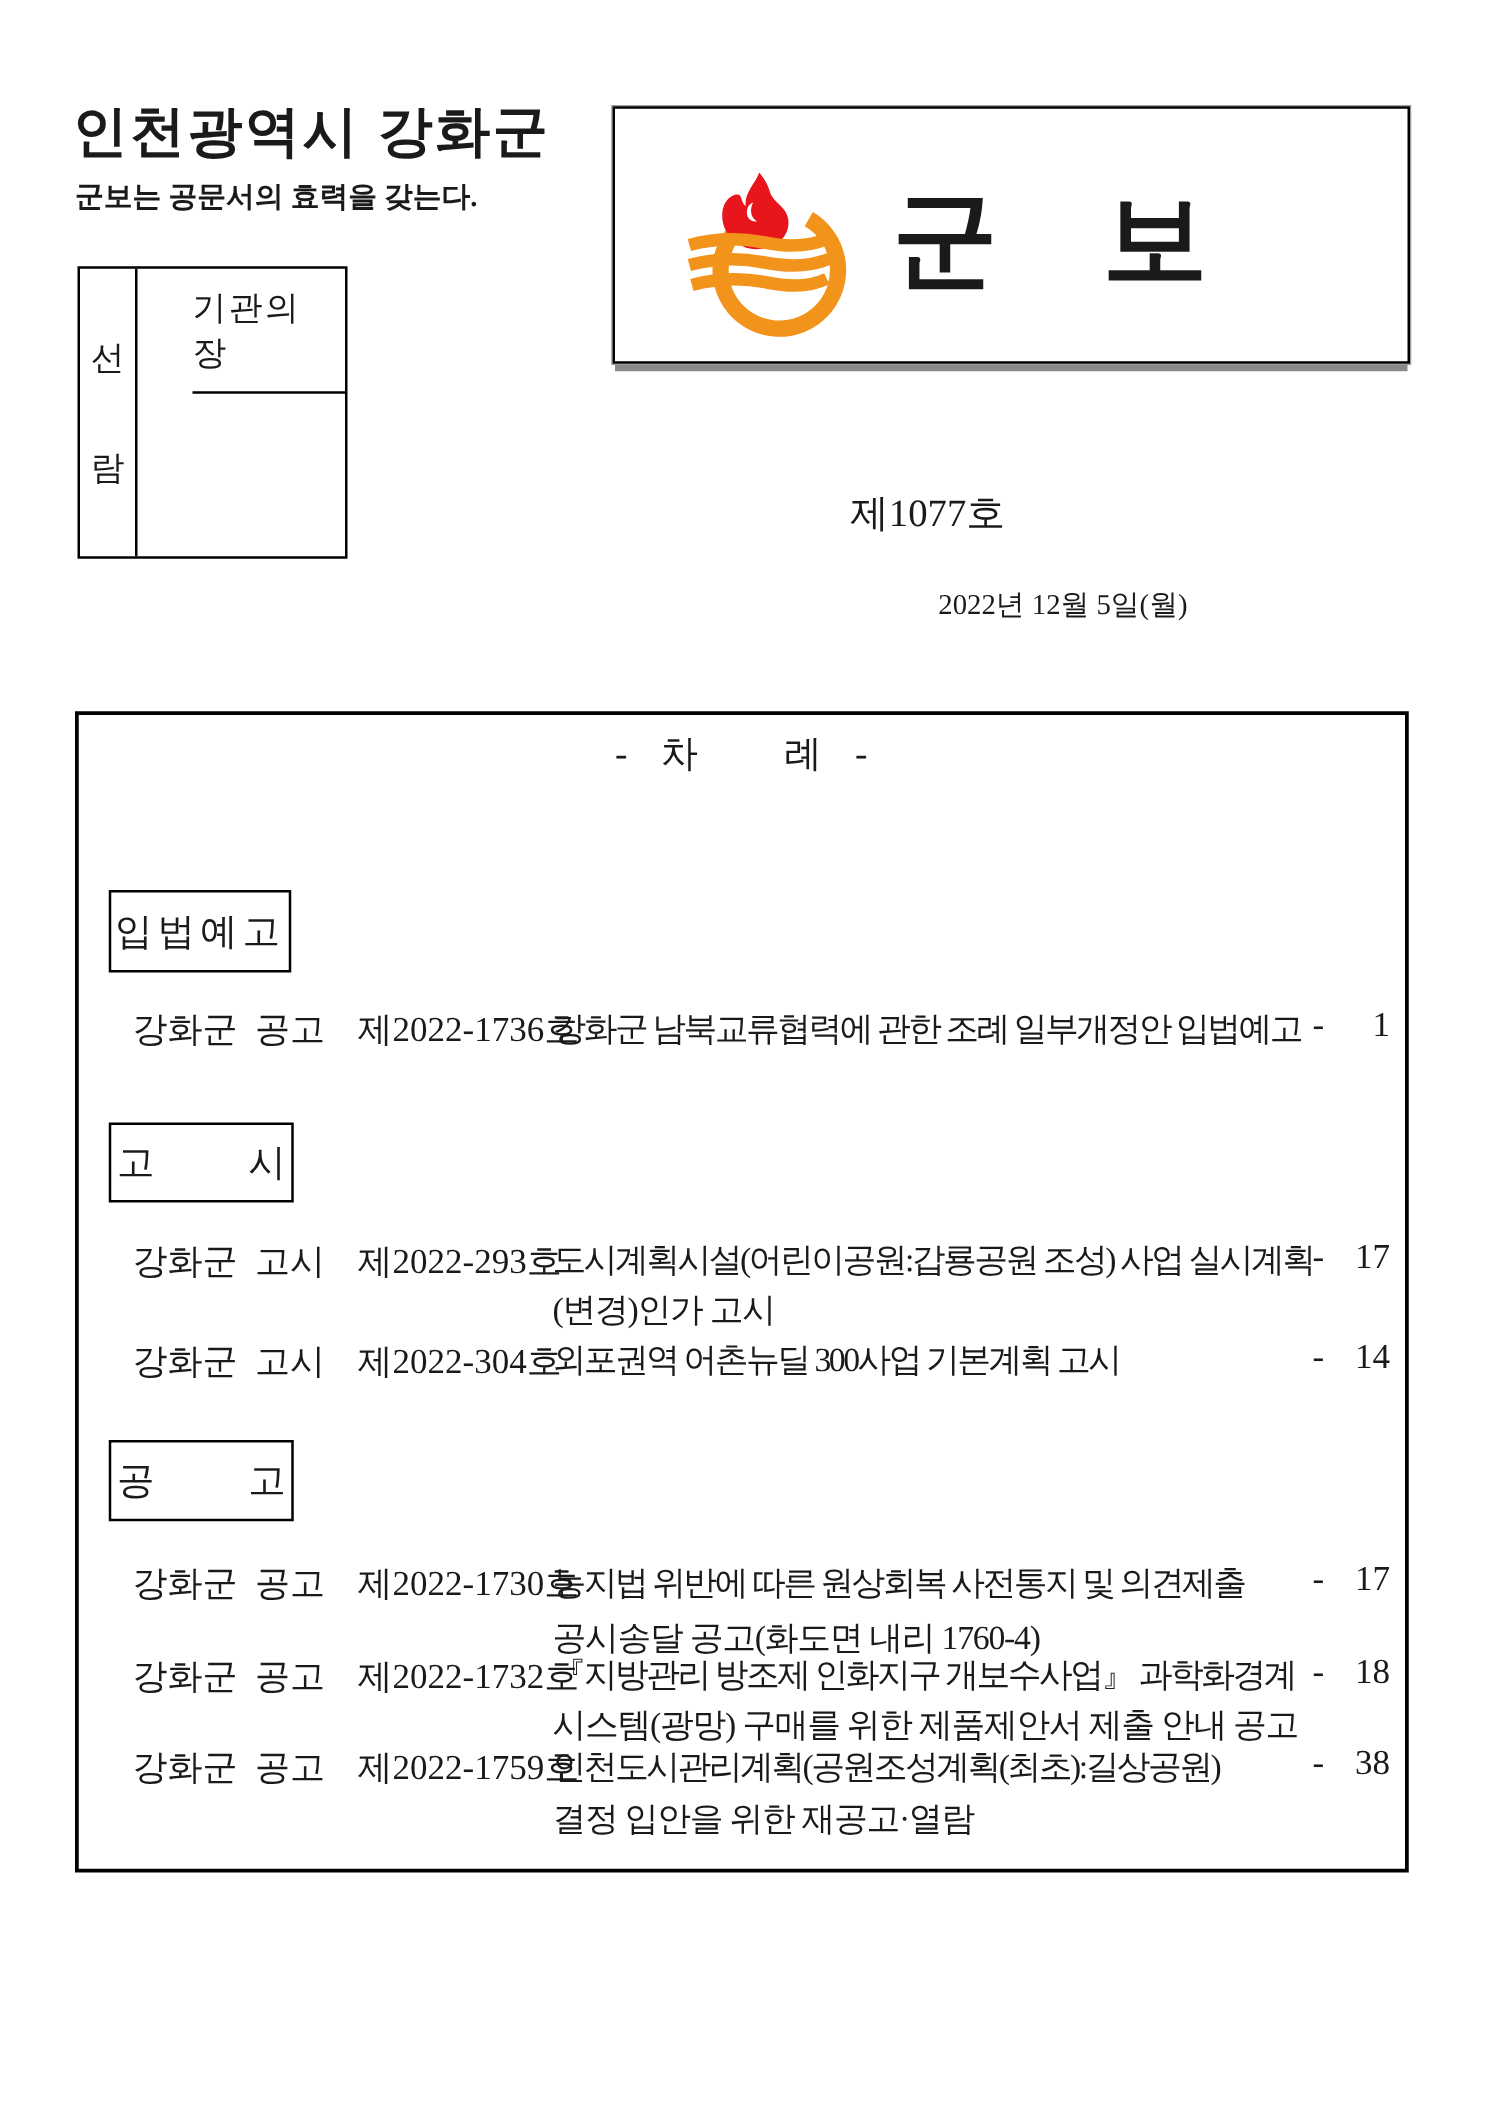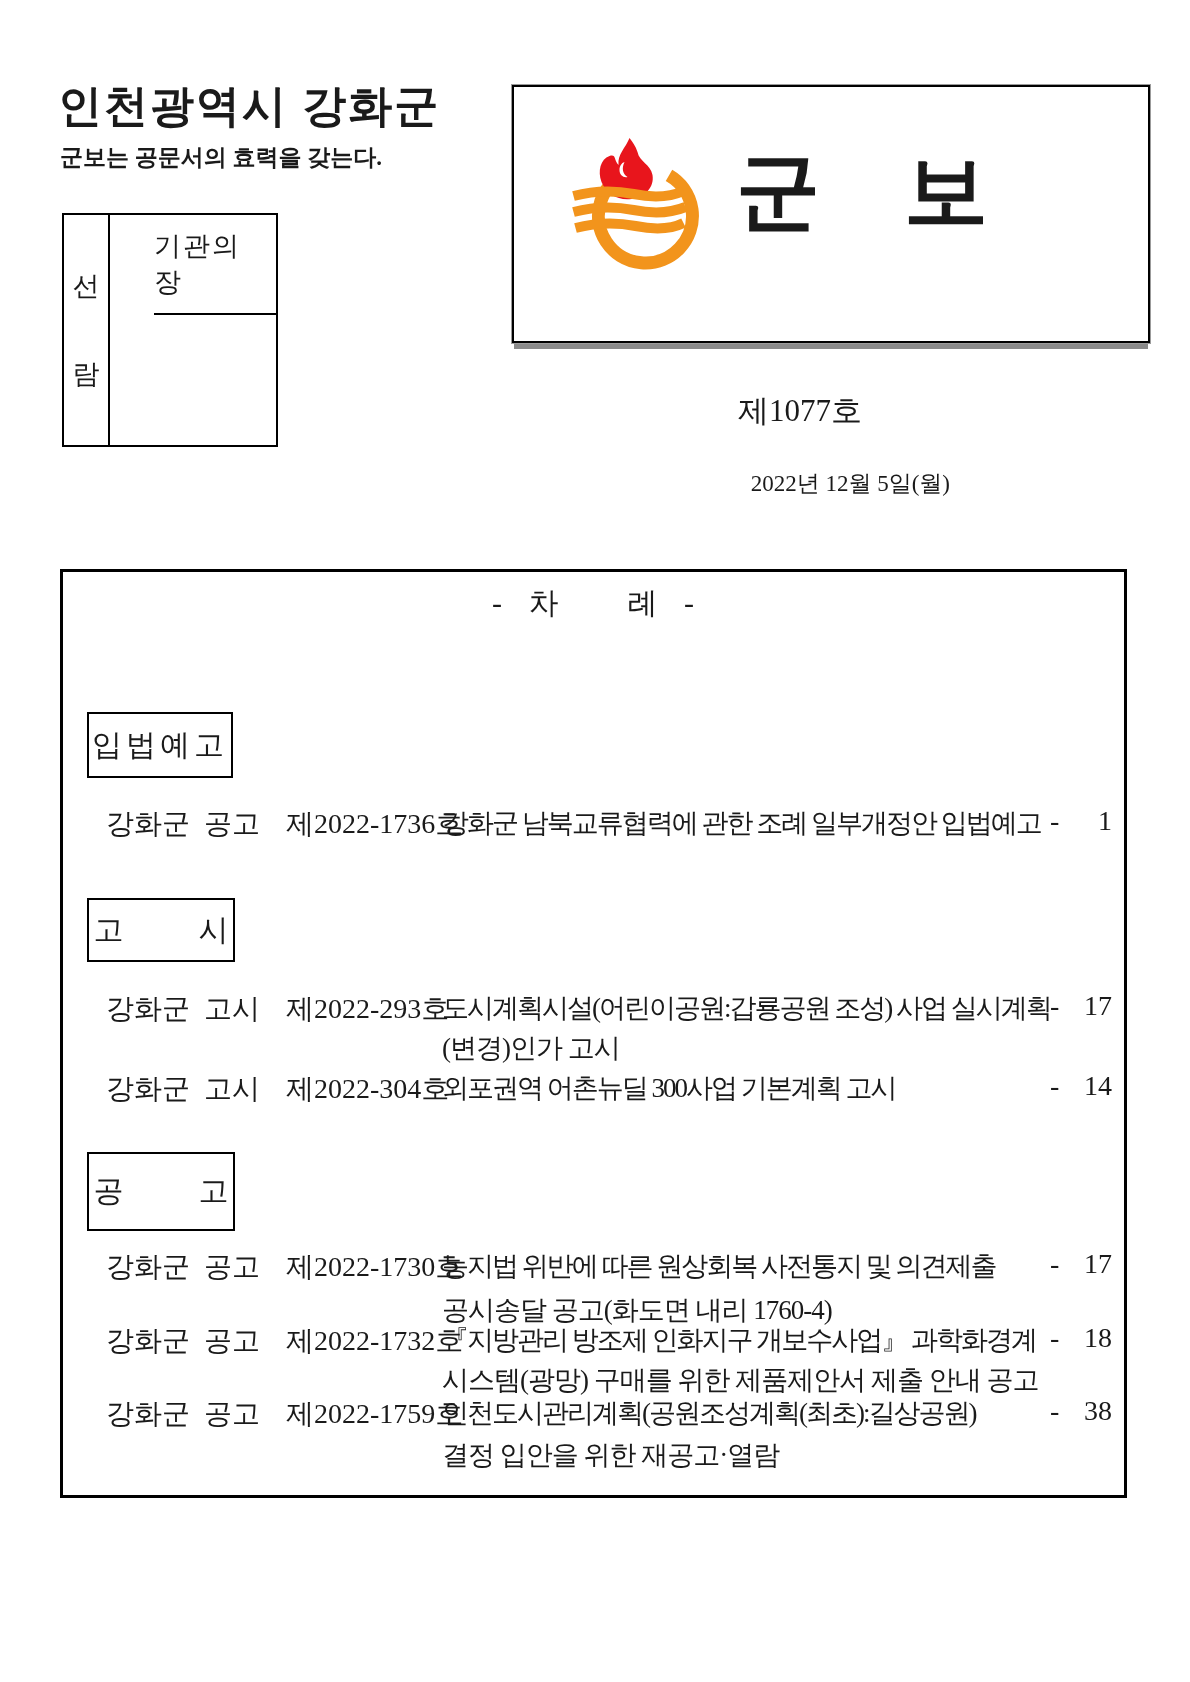--- a/index.html
+++ b/index.html
@@ -31,51 +31,51 @@
   }
   .stamp-main{flex:1;display:flex;flex-direction:column;}
   .stamp-head{
     height:100px;border-bottom:2px solid #000;box-sizing:border-box;
     display:flex;align-items:center;justify-content:center;font-size:27px;letter-spacing:2px;margin-left:44px;
   }
   .stamp-blank{flex:1;}
 
   
   .header-box{
-    position:absolute;left:512px;top:85px;width:638px;height:258px;
+    position:absolute;left:490px;top:85px;width:638px;height:206px;
     border:2px solid #000;box-sizing:border-box;background:#fff;
     box-shadow:0 0 0 1px #9b9b9b, 0 8px 0 -2px #8a8a8a;
   }
   .gazette-logo{position:absolute;left:53px;top:51px;width:141px;height:135px;}
   .gazette-title{
     position:absolute;left:222px;top:62px;
     font-family:"Liberation Sans","DejaVu Sans",sans-serif;
     font-weight:bold;font-size:84px;line-height:1;white-space:pre;
   }
 
   
-  .issue-number{position:absolute;left:680px;top:390px;width:240px;text-align:center;font-size:31px;}
+  .issue-number{position:absolute;left:680px;top:390px;width:240px;font-size:31px;}
   .issue-date{position:absolute;left:650px;top:468px;width:300px;text-align:right;font-size:23px;}
 
   
   .toc-box{
     position:absolute;left:60px;top:569px;width:1067px;height:929px;
     border:3px solid #000;box-sizing:border-box;
   }
   .toc-title{
     position:absolute;left:0;top:11px;width:100%;text-align:center;
     font-size:30px;white-space:pre;letter-spacing:1px;
   }
   .sec-box{
     position:absolute;left:24px;border:2px solid #000;box-sizing:border-box;
     display:flex;align-items:center;justify-content:center;font-size:30px;white-space:pre;
   }
   .sec-legislation{top:140px;width:146px;height:66px;letter-spacing:4px;}
   .sec-notice{top:326px;width:148px;height:64px;text-align:center;}
-  .sec-announcement{top:580px;width:148px;height:79px;}
+  .sec-announcement{top:580px;width:148px;height:65px;}
 
   .toc-row{position:absolute;left:43px;width:1006px;height:36px;font-size:28px;}
   .e-org{position:absolute;left:0;white-space:pre;}
   .e-docno{position:absolute;left:180px;white-space:pre;}
   .e-title{position:absolute;left:336px;white-space:nowrap;font-size:27px;letter-spacing:-2px;}
   .e-dash{position:absolute;left:944px;}
   .e-page{position:absolute;right:0;width:70px;text-align:right;}
   .toc-cont{position:absolute;left:379px;font-size:27px;white-space:nowrap;letter-spacing:-1px;}
 
   .r-1736{top:233px;}

